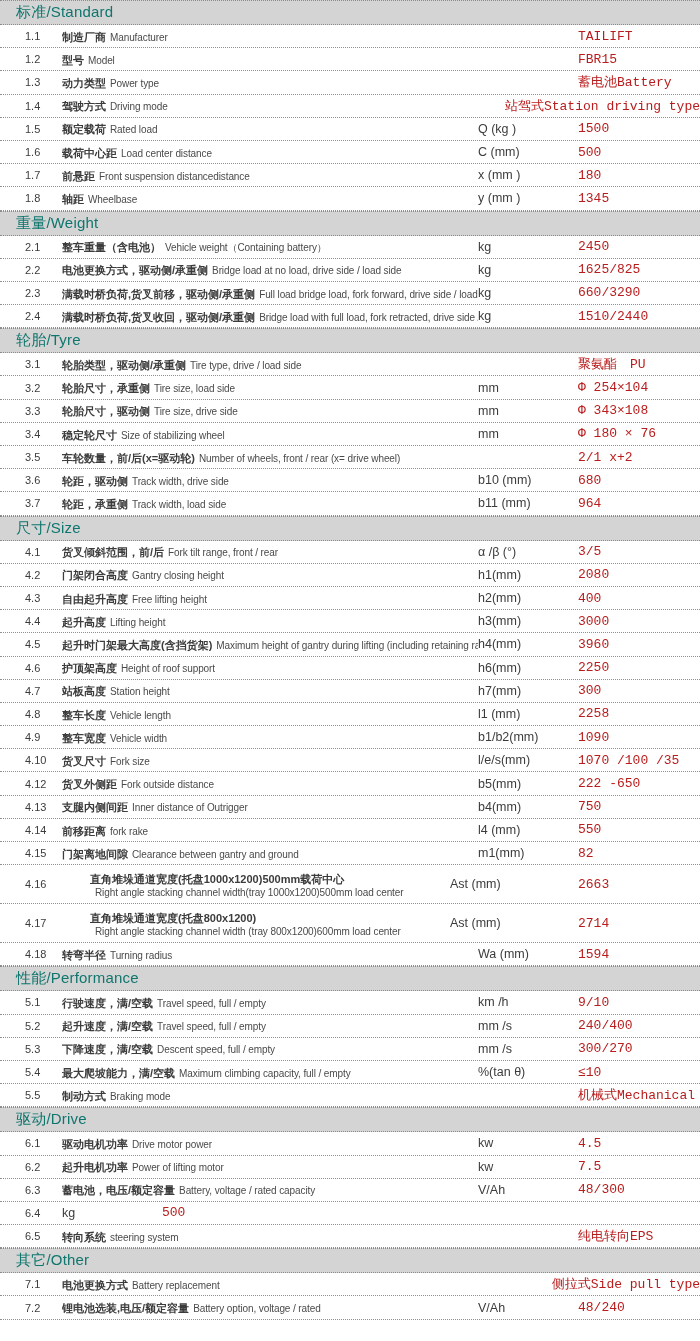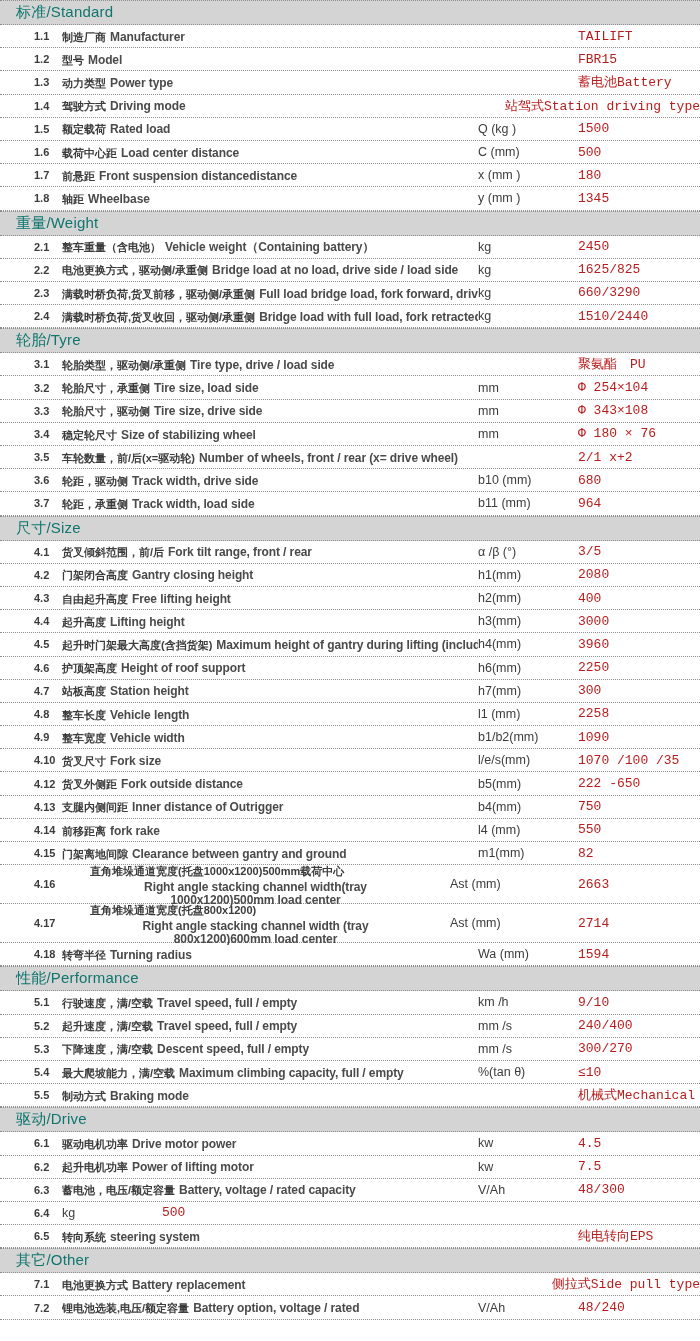--- a/index.html
+++ b/index.html
@@ -30,45 +30,44 @@
     height: 23.2px;
     display: flex;
     align-items: center;
     border-bottom: 1px dotted #909090;
     background: #fff;
   }
   .spec-row.wrap { height: 39px; gap: 28px; }
 
   .c-no {
     flex: 0 0 62px;
-    padding-left: 34px;
+    padding-left: 25px;
     font-size: 11px;
-    font-weight: 700;
+    font-weight: 400;
     color: #3c3c3c;
   }
   .c-label {
     flex: 1 1 auto;
     min-width: 0;
     padding-right: 6px;
     white-space: nowrap;
     overflow: hidden;
     line-height: 1.05;
   }
   .c-label .zh {
     font-size: 11px;
     font-weight: 700;
     color: #3c3c3c;
   }
   .c-label .en {
-    font-size: 12px;
-    font-weight: 700;
+    font-size: 10px;
+    font-weight: 400;
     color: #4a4a4a;
     margin-left: 4px;
     letter-spacing: -0.1px;
-    text-align: center;
   }
   .spec-row.wrap .c-label { white-space: normal; }
   .spec-row.wrap .c-label .en {
     display: block;
     margin-left: 5px;
     margin-top: 2px;
   }
   .c-sym {
     flex: 0 0 100px;
     font-size: 12.5px;

